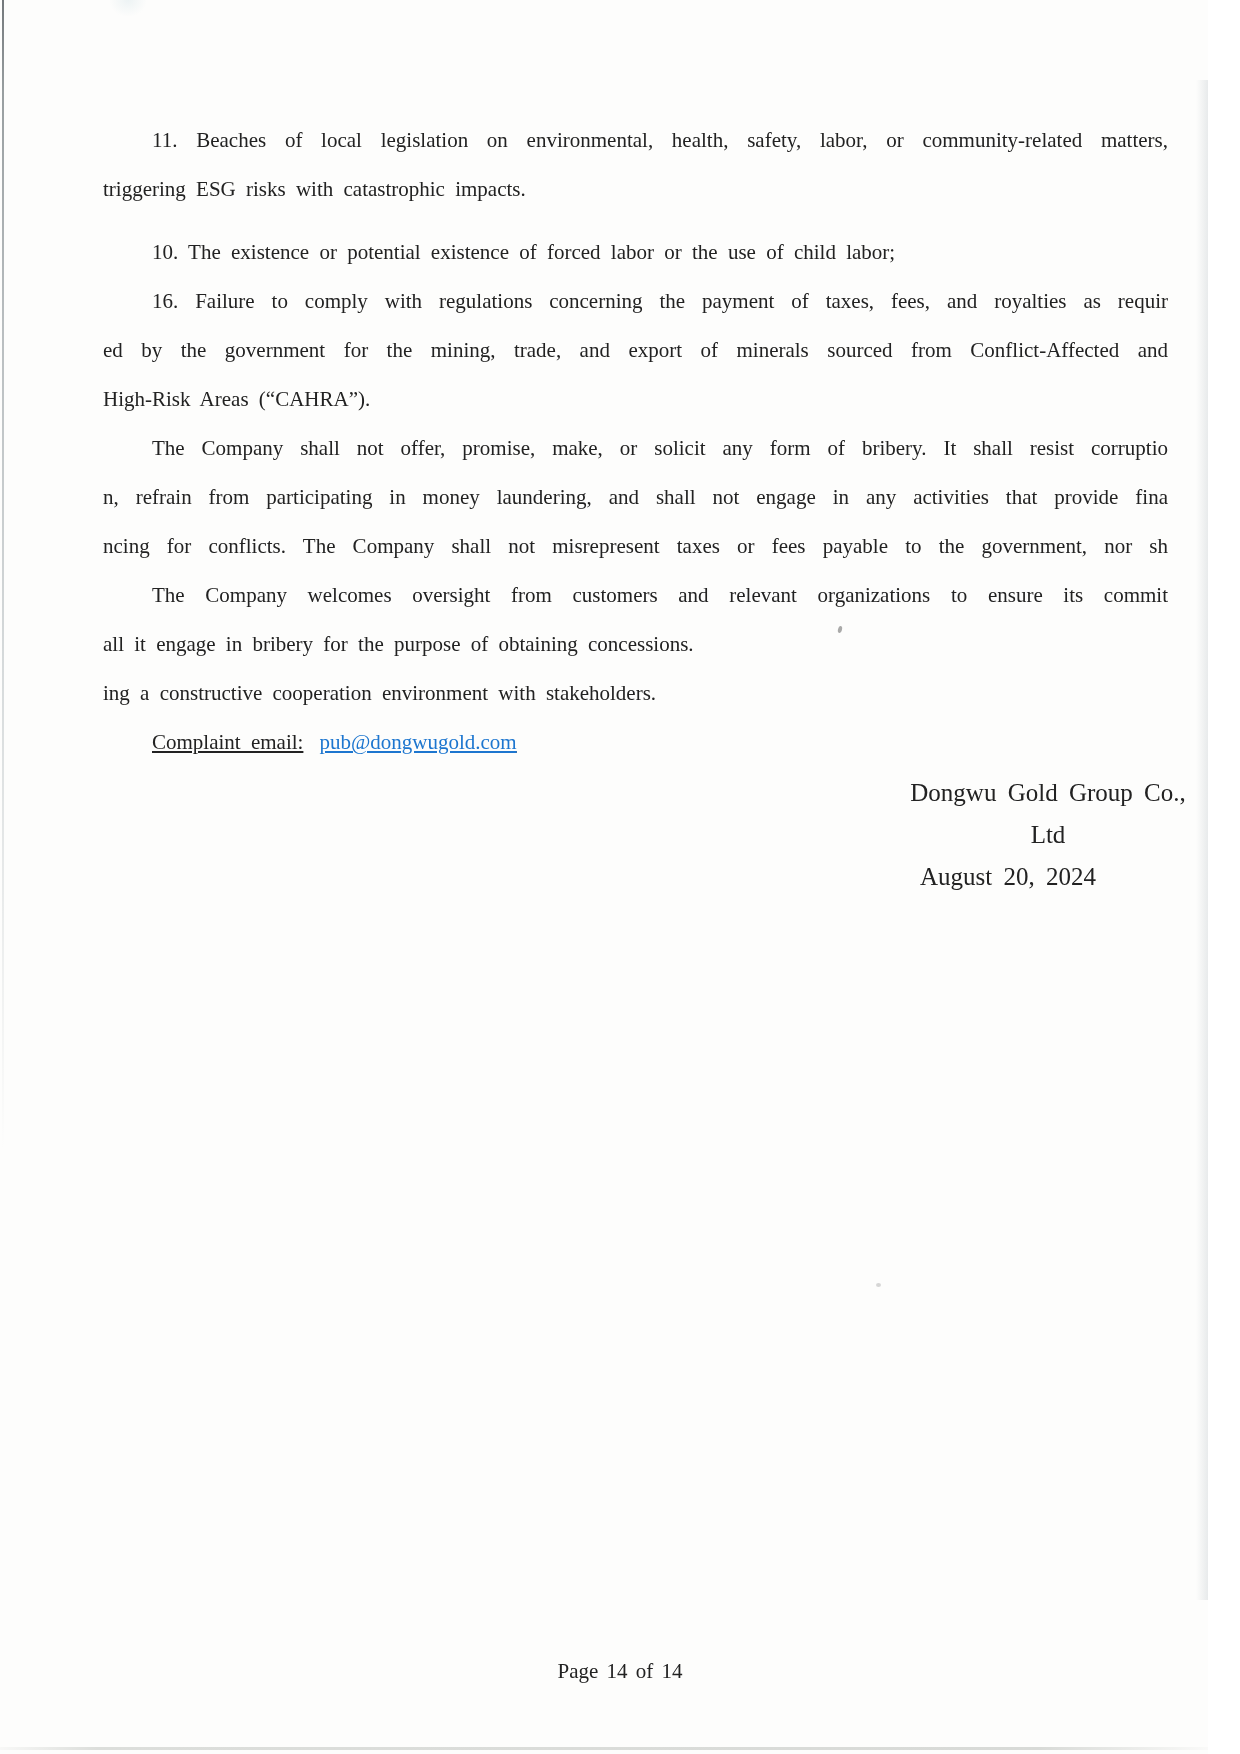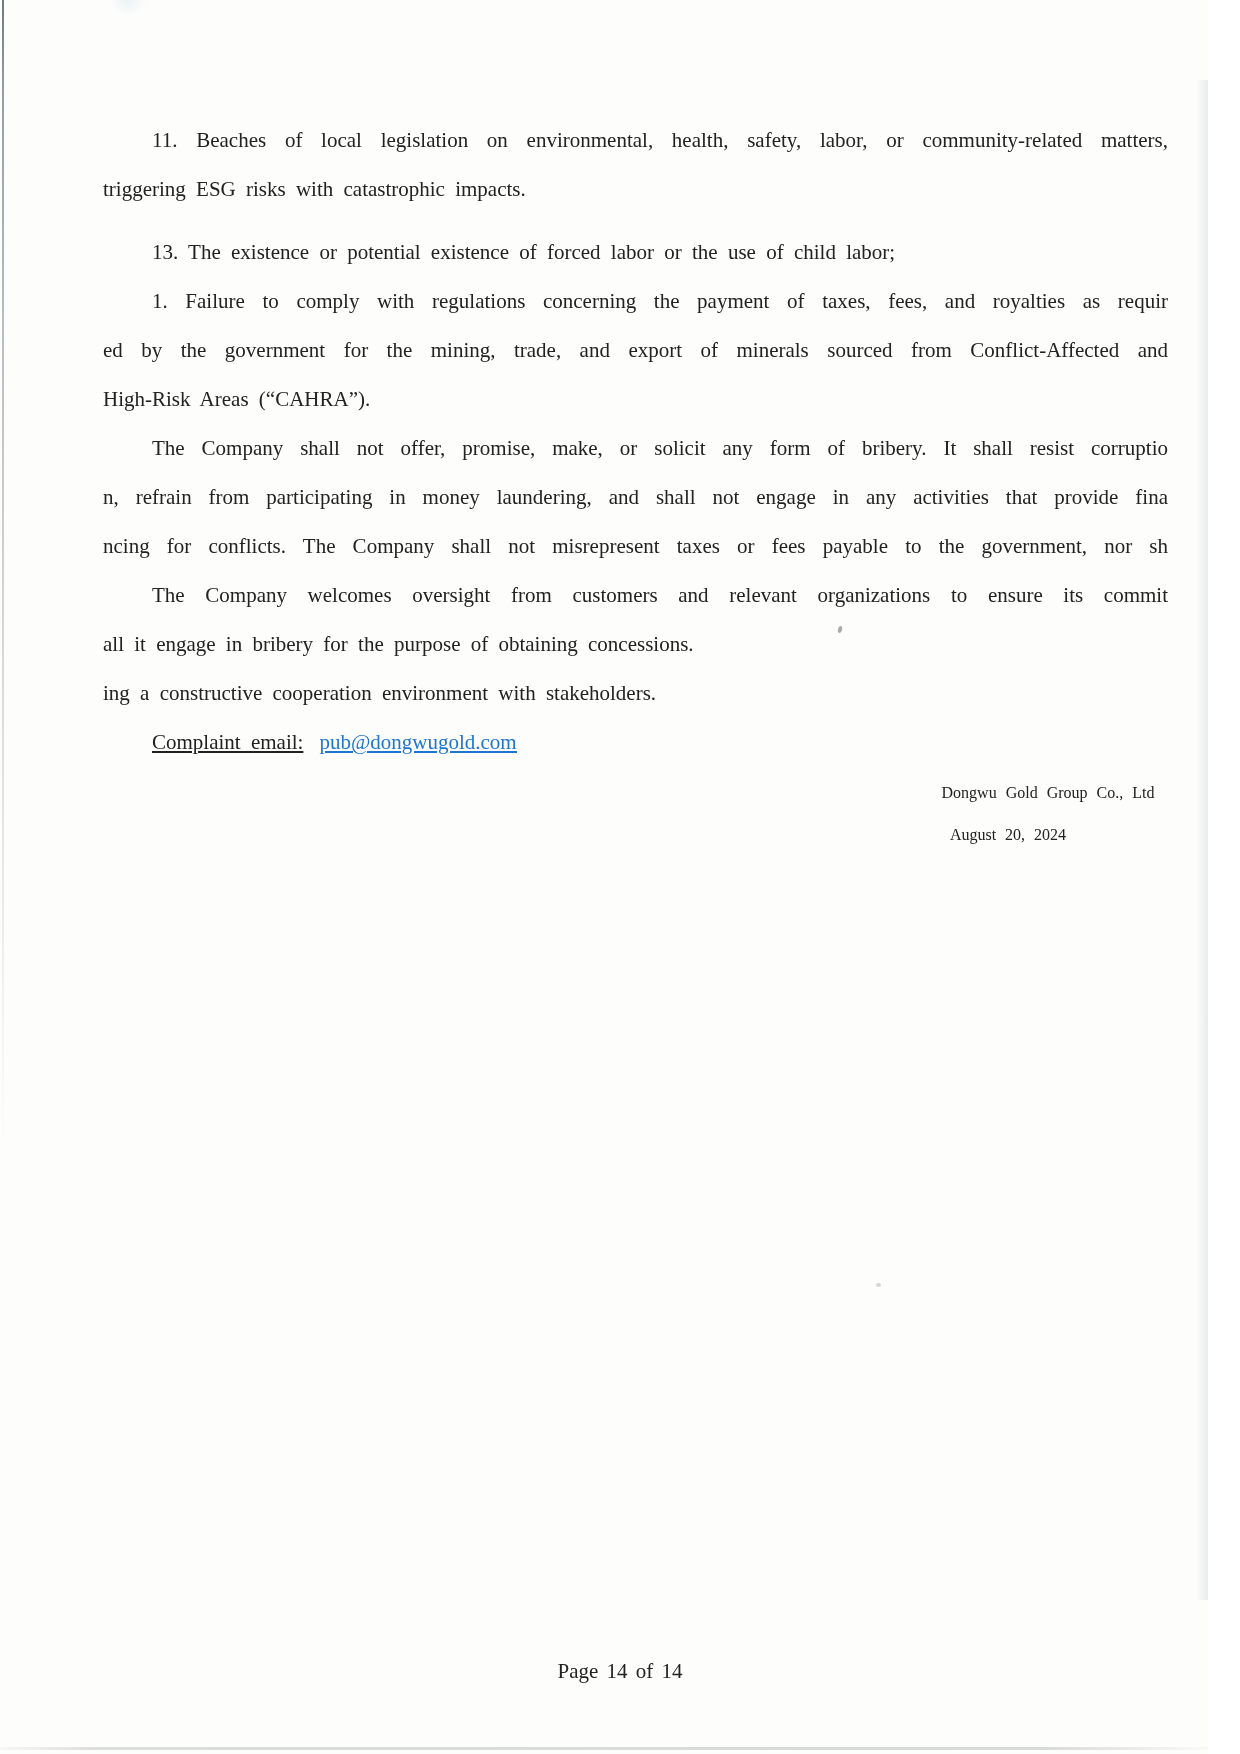--- a/index.html
+++ b/index.html
@@ -26,21 +26,21 @@
   .t-line.indent { text-indent: 49px; }
   .t-line.gap { margin-top: 14px; }
   
   .complaint { text-indent: 49px; word-spacing: 5px; text-decoration: underline; }
   .email-link { text-decoration: underline; margin-left: 16px; cursor: pointer; }
   
   .signature {
     margin-left: 792px;
     width: 306px;
     text-align: center;
-    font-size: 16px;
+    font-size: 25px;
     line-height: 42px;
     margin-top: 5px;
     word-spacing: 5px;
   }
   .sig-date { margin-right: 80px; }
   
   .footer {
     position: absolute;
     top: 1656px;
     left: 0;
@@ -86,22 +86,22 @@
   <div class="edge-bottom"></div>
   <div class="blob-top"></div>
   <div class="speck speck-1"></div>
   <div class="speck speck-2"></div>
 
   <div class="content">
 
     <div>
         <div class="t-line justify indent">11. Beaches of local legislation on environmental, health, safety, labor, or community-related matters,</div>
         <div class="t-line">triggering ESG risks with catastrophic impacts.</div>
-        <div class="t-line indent gap">13. The existence or potential existence of forced labor or the use of child labor;</div>
-        <div class="t-line justify indent">1. Failure to comply with regulations concerning the payment of taxes, fees, and royalties as requir</div>
+        <div class="t-line indent gap">10. The existence or potential existence of forced labor or the use of child labor;</div>
+        <div class="t-line justify indent">16. Failure to comply with regulations concerning the payment of taxes, fees, and royalties as requir</div>
         <div class="t-line justify">ed by the government for the mining, trade, and export of minerals sourced from Conflict-Affected and</div>
         <div class="t-line">High-Risk Areas (“CAHRA”).</div>
         <div class="t-line justify indent">The Company shall not offer, promise, make, or solicit any form of bribery. It shall resist corruptio</div>
         <div class="t-line justify">n, refrain from participating in money laundering, and shall not engage in any activities that provide fina</div>
         <div class="t-line justify">ncing for conflicts. The Company shall not misrepresent taxes or fees payable to the government, nor sh</div>
         <div class="t-line justify indent">The Company welcomes oversight from customers and relevant organizations to ensure its commit</div>
         <div class="t-line">all it engage in bribery for the purpose of obtaining concessions.</div>
         <div class="t-line">ing a constructive cooperation environment with stakeholders.</div>
       </div>
 

